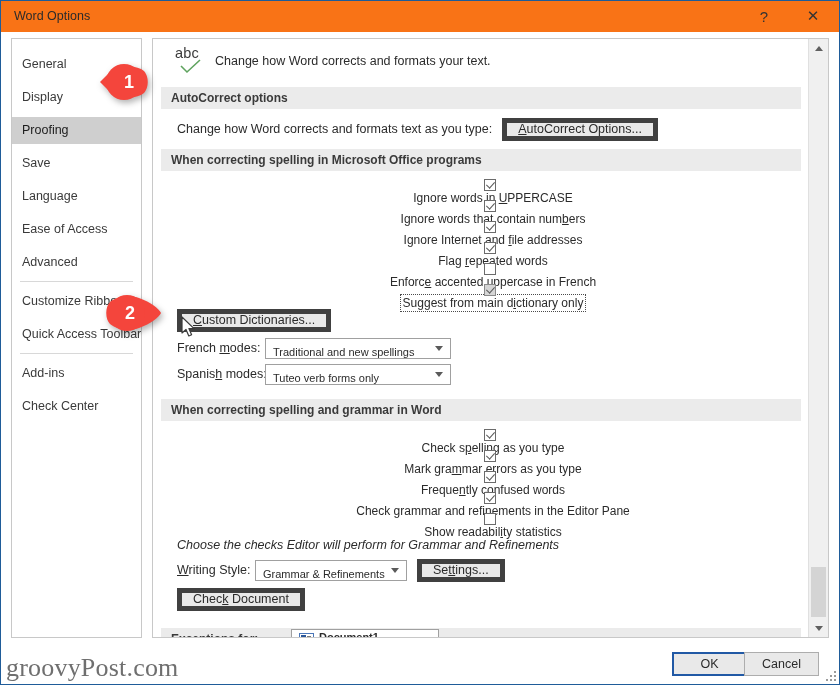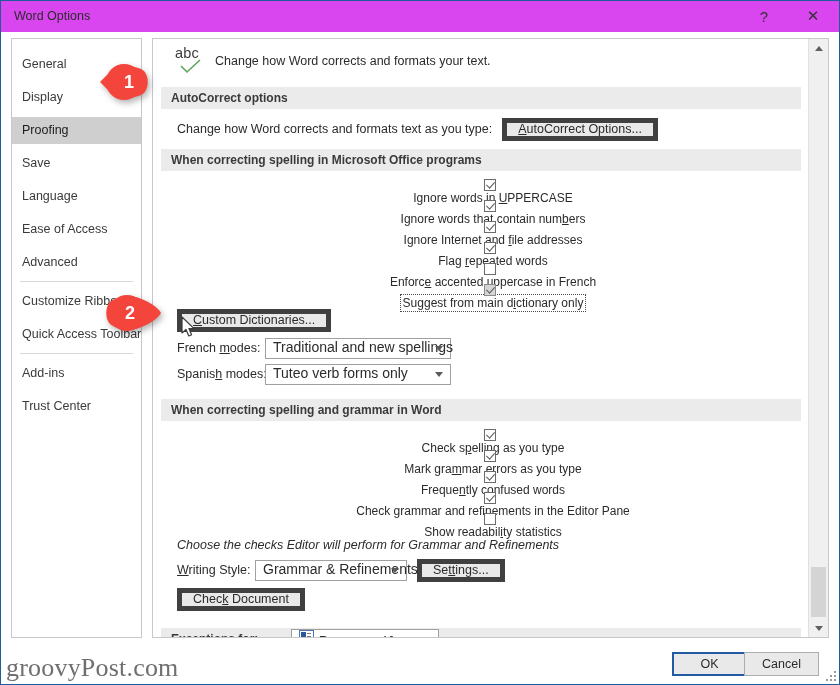--- a/index.html
+++ b/index.html
@@ -27,21 +27,21 @@
     width: 840px;
     height: 685px;
     box-sizing: border-box;
     border: 1px solid #1f5c99;
     background: #ffffff;
   }
 
   .titlebar {
     position: relative;
     height: 31px;
-    background: #d946ef;
+    background: #f97316;
     border-bottom: none;
   }
   .titlebar .title {
     position: absolute;
     left: 13px;
     top: 8px;
     font-size: 12.5px;
     color: #2b2b2b;
   }
   .titlebar .winbtn {
@@ -233,26 +233,26 @@
     color: #2b2b2b;
     font-family: "Liberation Sans", sans-serif;
     cursor: default;
     white-space: nowrap;
   }
 
   
   .combo {
     position: relative;
     display: inline-flex;
-    align-items: flex-start;
+    align-items: flex-end;
     box-sizing: border-box;
     height: 21px;
     background: #ffffff;
     border: 1px solid #a0a0a0;
-    font-size: 14px;
+    font-size: 11px;
     color: #2b2b2b;
     padding-left: 7px;
     padding-right: 22px;
     cursor: default;
     white-space: nowrap;
   }
   .combo .arrow {
     position: absolute;
     right: 7px;
     top: 50%;
@@ -446,21 +446,21 @@
         <div class="nav-item selected">Proofing</div>
         <div class="nav-item">Save</div>
         <div class="nav-item">Language</div>
         <div class="nav-item">Ease of Access</div>
         <div class="nav-item">Advanced</div>
         <div class="nav-sep"></div>
         <div class="nav-item">Customize Ribbon</div>
         <div class="nav-item">Quick Access Toolbar</div>
         <div class="nav-sep"></div>
         <div class="nav-item">Add-ins</div>
-        <div class="nav-item">Trust Center</div>
+        <div class="nav-item">Check Center</div>
       </div>
 
       <div class="content-pane">
 
         <div class="content-scroll">
 
           <div class="pane-header">
             <div class="abc-icon">
               <div class="abc-text">abc</div>
               <svg class="abc-check" width="22" height="16" viewBox="0 0 22 16">

